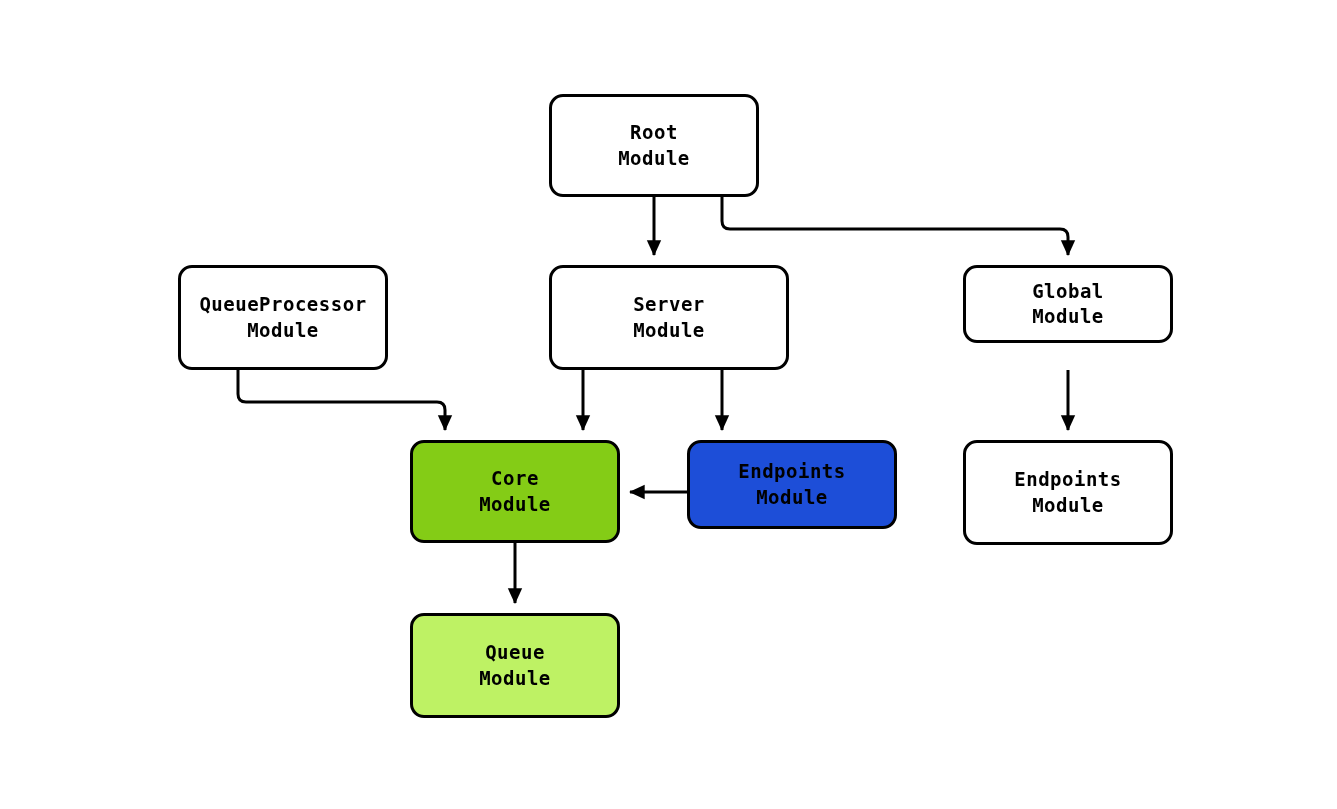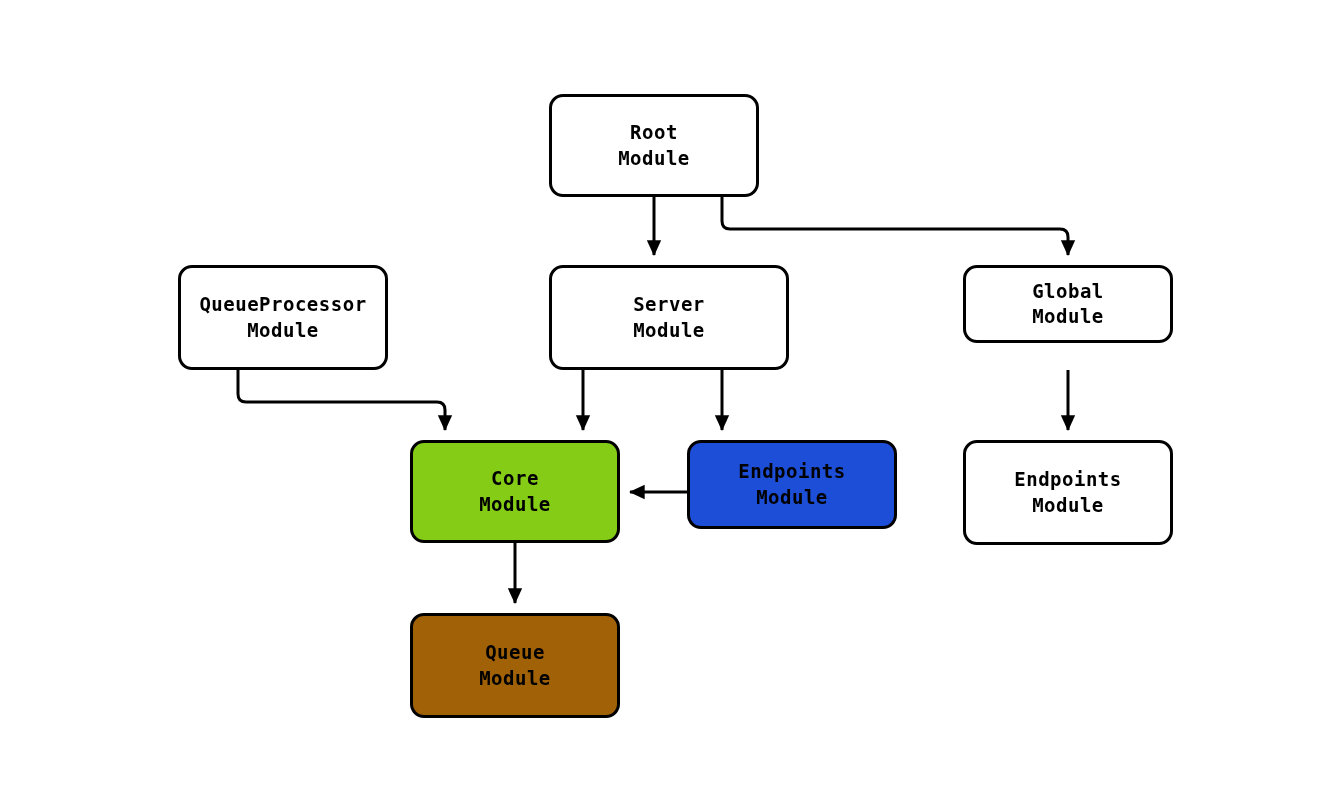--- a/index.html
+++ b/index.html
@@ -110,18 +110,18 @@
   <div class="node" style="left: 687px; top: 440px; width: 210px; height: 89px; background: #1d4ed8; border-color: rgb(0, 0, 0); border-width: 3px; border-radius: 14px; color: rgb(0, 0, 0);">
     <span class="line">Endpoints</span>
     <span class="line">Module</span>
   </div>
 
   <div class="node" style="left: 963px; top: 440px; width: 210px; height: 105px; background: rgb(255, 255, 255); border-color: rgb(0, 0, 0); border-width: 3px; border-radius: 14px; color: rgb(0, 0, 0);">
     <span class="line">Endpoints</span>
     <span class="line">Module</span>
   </div>
 
-  <div class="node" style="left: 410px; top: 613px; width: 210px; height: 105px; background: #a16207; border-color: rgb(0, 0, 0); border-width: 3px; border-radius: 14px; color: rgb(0, 0, 0);">
+  <div class="node" style="left: 410px; top: 613px; width: 210px; height: 105px; background: #bef264; border-color: rgb(0, 0, 0); border-width: 3px; border-radius: 14px; color: rgb(0, 0, 0);">
     <span class="line">Queue</span>
     <span class="line">Module</span>
   </div>
 
 </div>
 
 </body></html>

